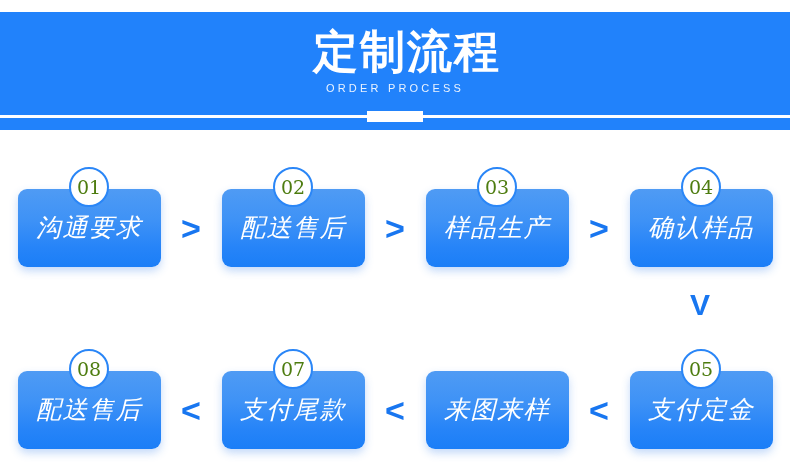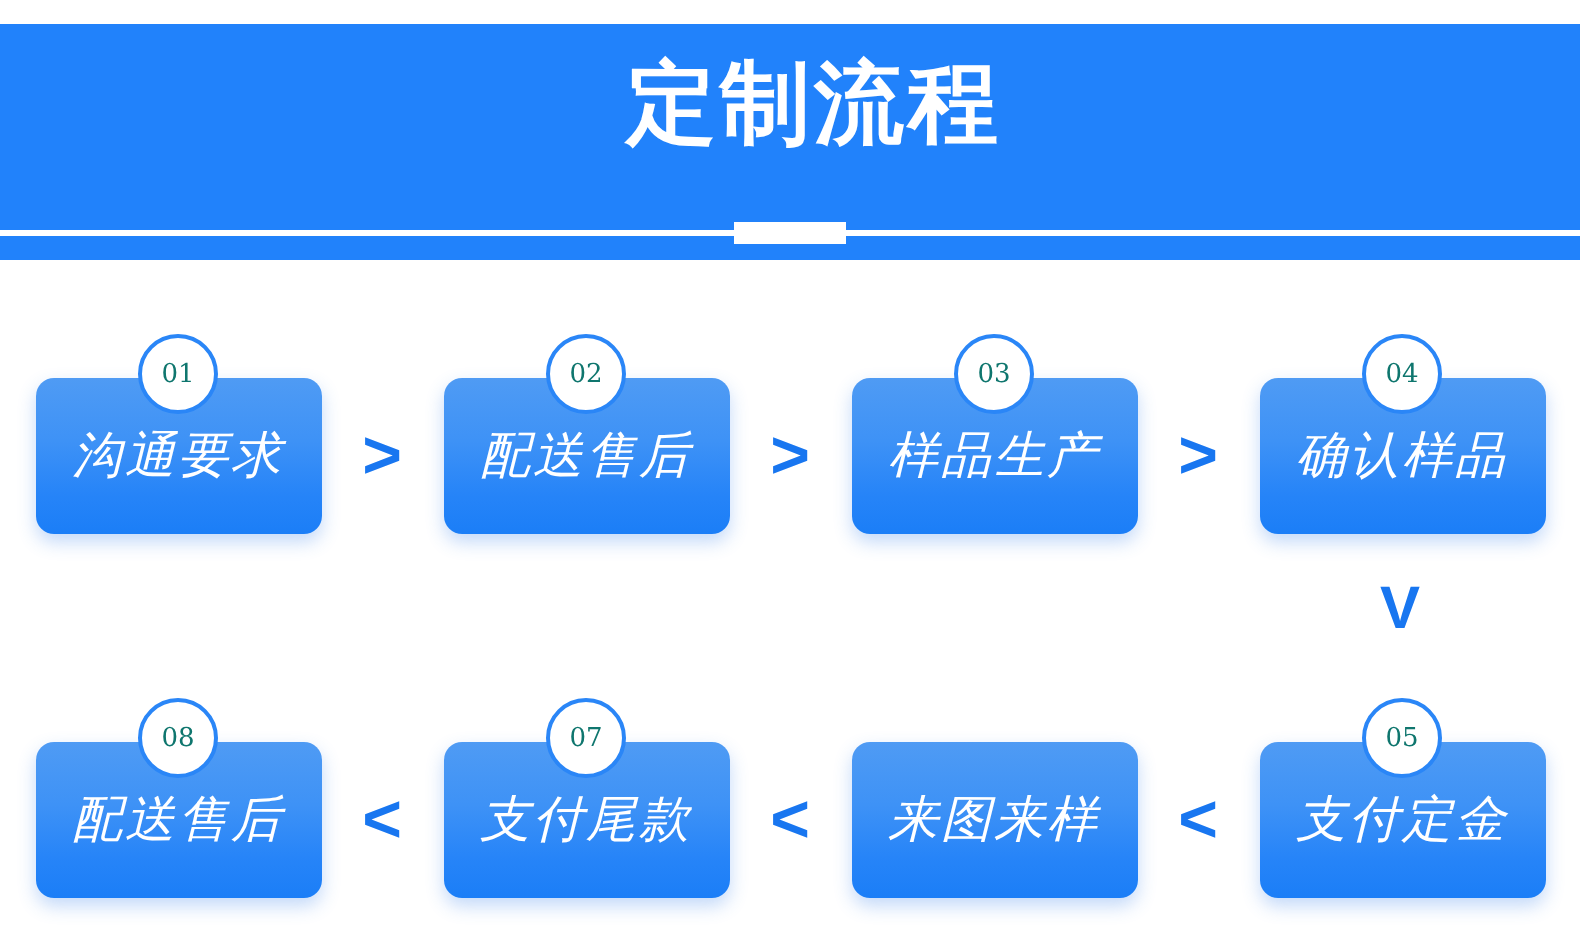--- a/index.html
+++ b/index.html
@@ -132,22 +132,22 @@
     border-radius: 50%;
     background: #ffffff;
     border: 2px solid #2a86f7;
     box-sizing: border-box;
     display: flex;
     align-items: center;
     justify-content: center;
     z-index: 3;
   }
   .step-badge-num {
-    color: #0f766e;
-    font-size: 13px;
+    color: #4d7c0f;
+    font-size: 19px;
     line-height: 19px;
     font-weight: normal;
     font-family: "DejaVu Serif", "Liberation Serif", serif;
     letter-spacing: 0px;
   }
 
   .arrow-h {
     flex: 0 0 auto;
     width: 61px;
     height: 78px;
@@ -182,20 +182,21 @@
     font-family: "Liberation Sans", sans-serif;
     user-select: none;
   }
 </style>
 </head>
 <body>
 
 <div class="header-band">
   <div class="header-inner">
     <div class="header-title">定制流程</div>
+    <div class="header-subtitle">ORDER PROCESS</div>
   </div>
   <div class="header-rule"></div>
   <div class="header-rule-tab"></div>
 </div>
 
 <div class="flow">
 
   <div class="row row-1">
 
     <div class="step">

